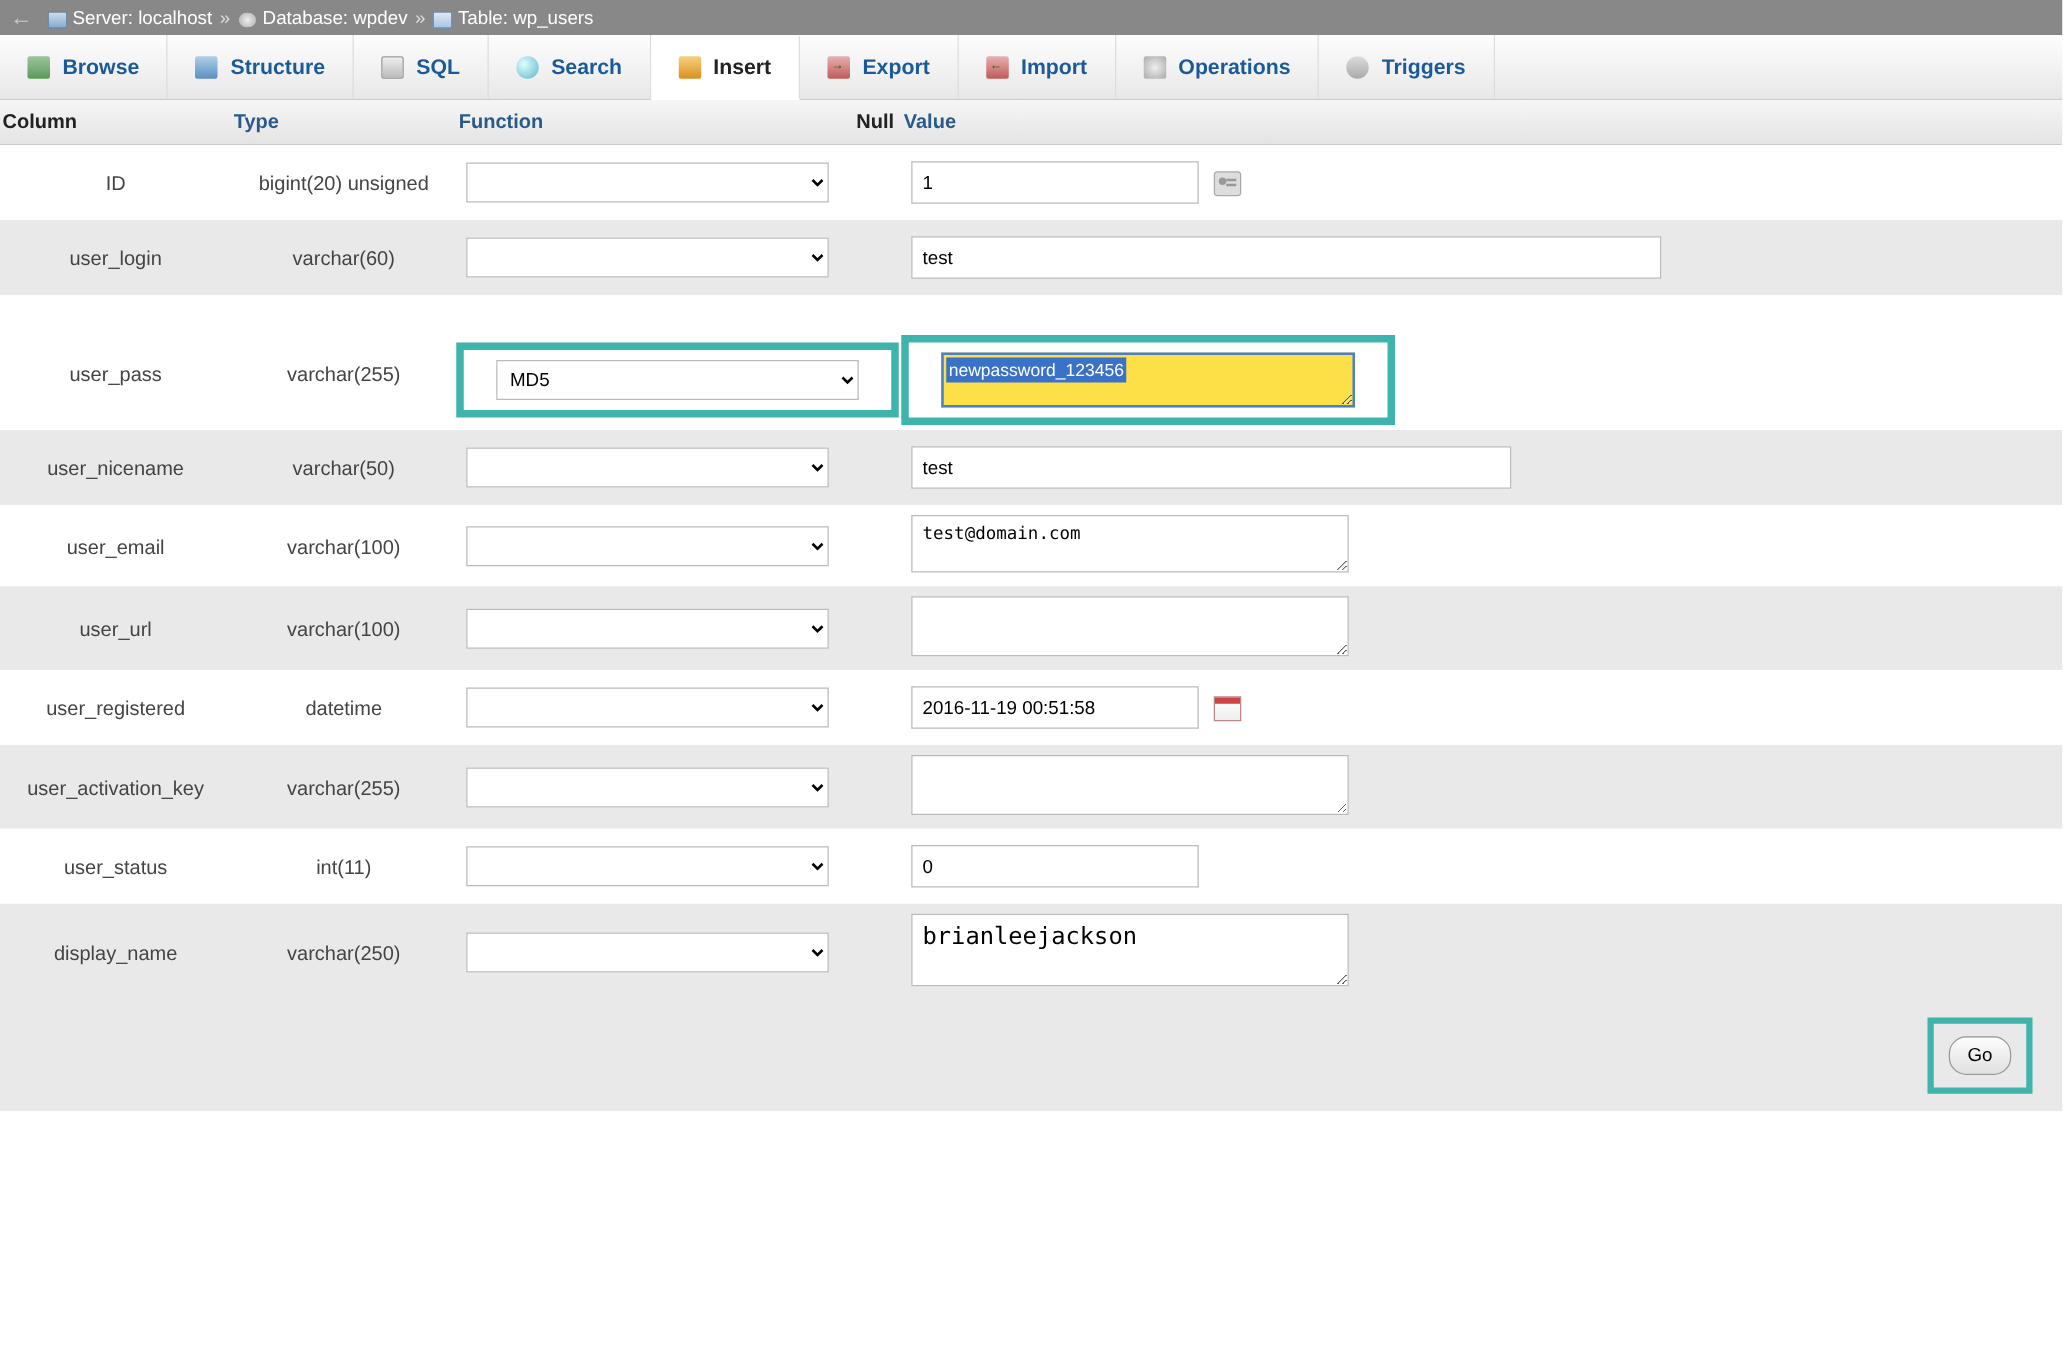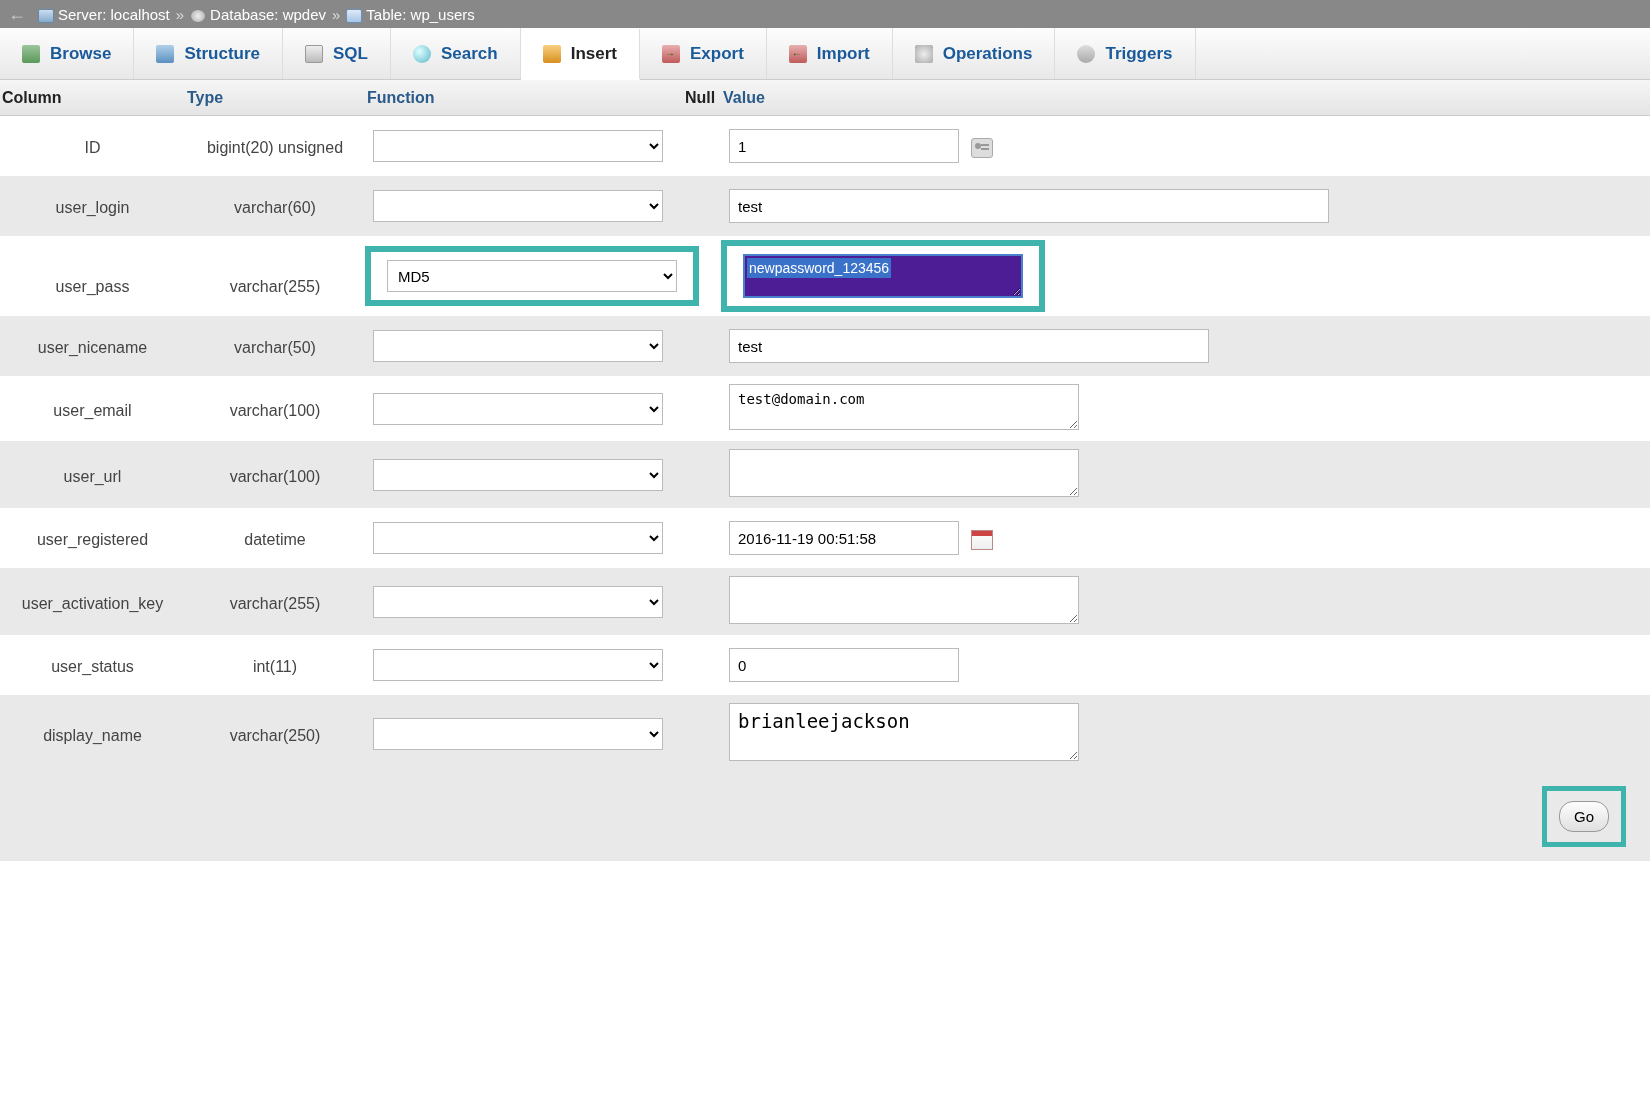--- a/index.html
+++ b/index.html
@@ -55,21 +55,21 @@
 
 input.val-input, textarea.val-textarea { border: 1px solid #bbb; background: #fff; padding: 6px 8px; font-size: 15px; font-family: sans-serif; }
 input.val-input { height: 34px; }
 textarea.val-textarea { resize: both; min-height: 32px; }
 .val-short { width: 230px; }
 .val-wide { width: 600px; }
 .val-med { width: 480px; }
 .val-xs { width: 350px; }
 
 
-.hl-box { border: 6px solid #3fb4ac; padding: 8px 16px; display: inline-block; }
+.hl-box { border: 6px solid #3fb4ac; padding: 8px 26px; display: inline-block; margin-top: 28px; }
 .hl-go { border: 5px solid #3fb4ac; padding: 10px 12px; display: inline-block; }
 .pass-inner { background: #3a72c9; color: #fff; padding: 0 2px; display: inline-block; line-height: 20px; }
 
 
 .side-icon { display: inline-block; width: 22px; height: 20px; margin-left: 8px; vertical-align: middle; }
 .side-icon.idcard { background: #ddd; border: 1px solid #aaa; border-radius: 3px; position: relative; }
 .side-icon.idcard::before { content: ""; position: absolute; left: 3px; top: 4px; width: 6px; height: 6px; border-radius: 50%; background: #999; }
 .side-icon.idcard::after { content: ""; position: absolute; right: 3px; top: 5px; width: 8px; height: 2px; background: #999; box-shadow: 0 4px 0 #999; }
 .side-icon.calendar { background: linear-gradient(#fff, #eee); border: 1px solid #b88; position: relative; }
 .side-icon.calendar::before { content: ""; position: absolute; top: 0; left: 0; right: 0; height: 5px; background: #c44; }
@@ -178,21 +178,21 @@
   <div class="c-column" style="padding-top:22px;">user_pass</div>
   <div class="c-type" style="padding-top:22px;">varchar(255)</div>
   <div class="c-function" style="padding:0;">
     <span class="hl-box">
       <select class="func-select"><option>MD5</option></select>
     </span>
   </div>
   <div class="c-null"></div>
   <div class="c-value" style="padding:0;">
     <span class="hl-box">
-      <div style="width:280px;height:44px;border:2px solid #4a7fcc;background:#4c1d95;padding:2px 2px;resize:both;overflow:auto;">
+      <div style="width:331px;height:44px;border:2px solid #4a7fcc;background:#fde047;padding:2px 2px;resize:both;overflow:auto;">
         <span class="pass-inner">newpassword_123456</span>
       </div>
     </span>
   </div>
   <div class="spacer-right"></div>
 </div>
 
 <div class="row odd">
   <div class="c-column">user_nicename</div>
   <div class="c-type">varchar(50)</div>

